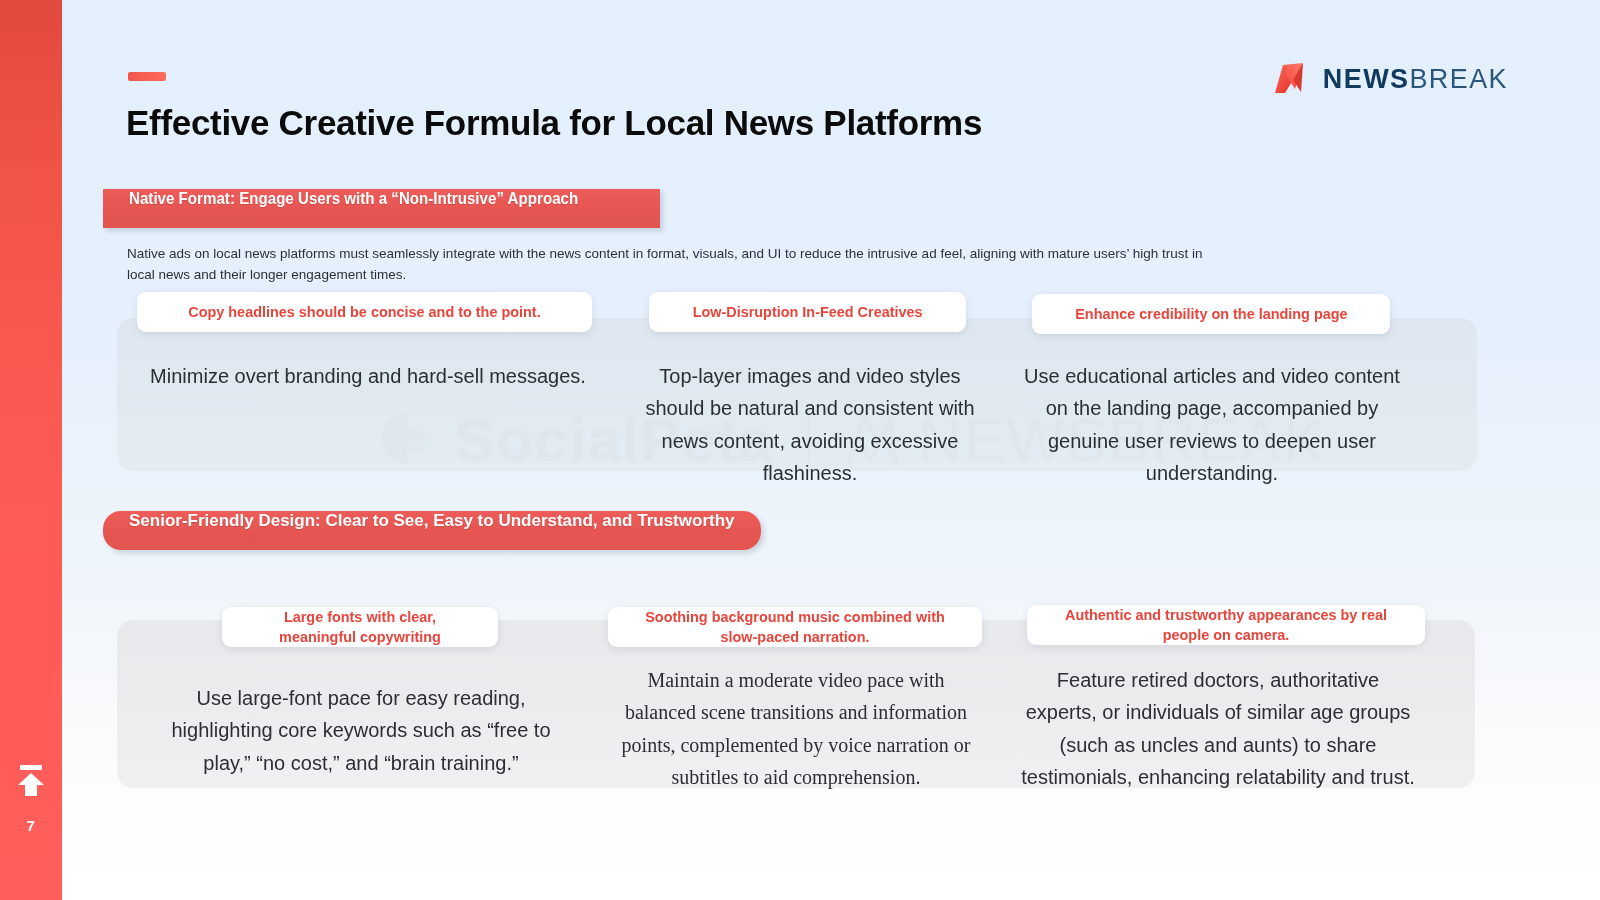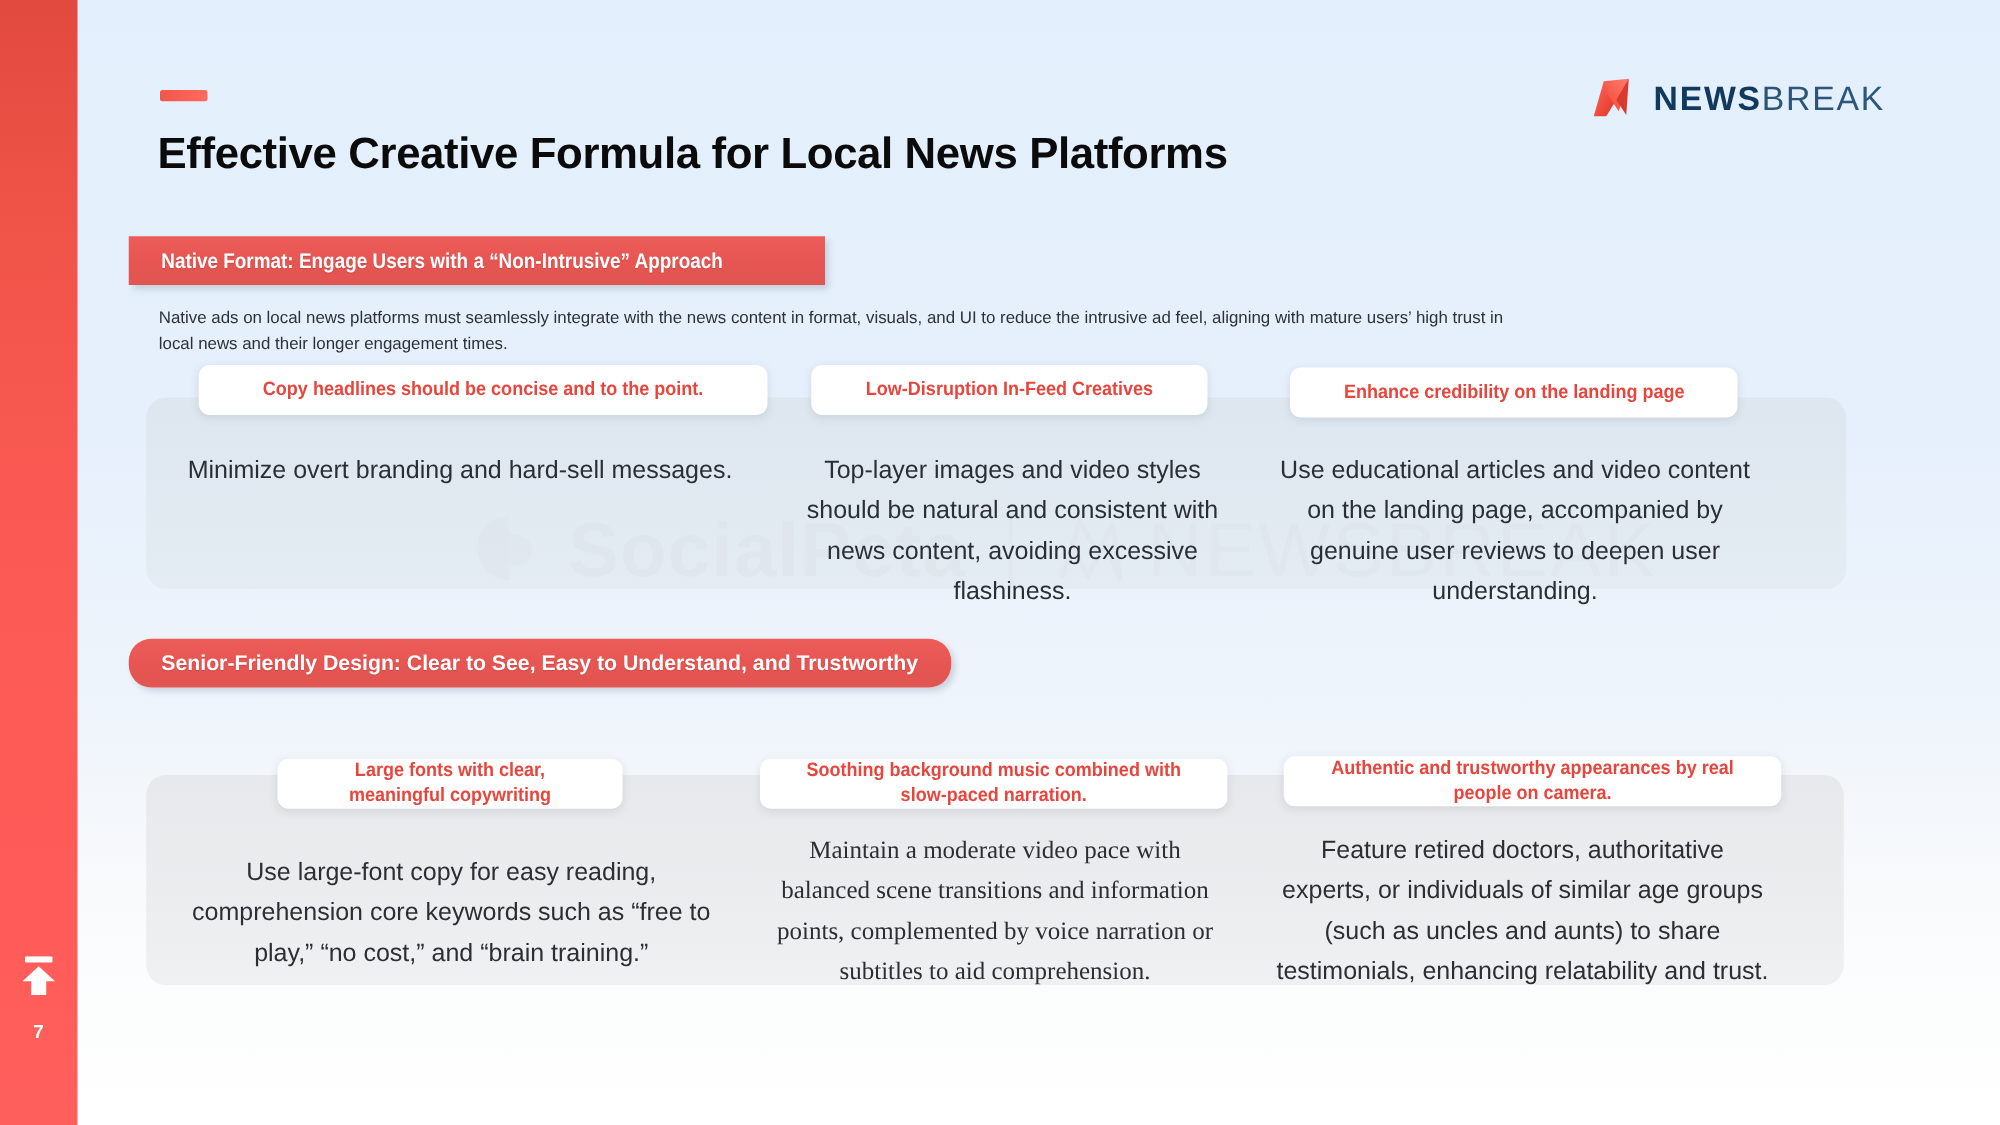--- a/index.html
+++ b/index.html
@@ -129,21 +129,21 @@
   }
   .brand-word .b1 { font-weight: 700; color: #11395e; }
   .brand-word .b2 { font-weight: 400; color: #2c5679; }
 
   
   .banner {
     position: absolute;
     height: 39px;
     background: linear-gradient(180deg, #ec5c58 0%, #e65551 55%, #e15550 100%);
     display: flex;
-    align-items: center;
+    align-items: flex-start;
     padding: 0 26px;
     box-shadow: 3px 3px 5px rgba(40,60,90,0.18);
     z-index: 4;
   }
   .banner span {
     color: #ffffff;
     font-size: 17px;
     font-weight: 700;
     white-space: nowrap;
     text-shadow: 0 1px 1px rgba(0,0,0,0.14);
@@ -194,21 +194,21 @@
   }
   .pill span {
     color: #e8453c;
     font-weight: 700;
     font-size: 15.5px;
     line-height: 1.28;
   }
   .pill.narrow span { transform: scaleX(0.93); }
 
   
-  .p1a { left: 137px; top: 292px; width: 455px; height: 40px; margin-left: 22px; }
+  .p1a { left: 137px; top: 292px; width: 455px; height: 40px; }
   .p1b { left: 649px; top: 292px; width: 317px; height: 40px; }
   .p1c { left: 1032px; top: 294px; width: 358px; height: 40px; }
 
   
   .p2a { left: 222px; top: 607px; width: 276px; height: 40px; }
   .p2b { left: 608px; top: 607px; width: 374px; height: 40px; }
   .p2c { left: 1027px; top: 605px; width: 398px; height: 40px; }
 
   
   .col-text {
@@ -311,21 +311,21 @@
     <span>Large fonts with clear, meaningful copywriting</span>
   </div>
   <div class="pill p2b narrow">
     <span>Soothing background music combined with slow-paced narration.</span>
   </div>
   <div class="pill p2c narrow">
     <span>Authentic and trustworthy appearances by real people on camera.</span>
   </div>
 
   <div class="col-text c2a">
-    <p>Use large-font copy for easy reading, comprehension core keywords such as “free to play,” “no cost,” and “brain training.”</p>
+    <p>Use large-font pace for easy reading, highlighting core keywords such as “free to play,” “no cost,” and “brain training.”</p>
   </div>
   <div class="col-text c2b">
     <p>Maintain a moderate video pace with balanced scene transitions and information points, complemented by voice narration or subtitles to aid comprehension.</p>
   </div>
   <div class="col-text c2c">
     <p>Feature retired doctors, authoritative experts, or individuals of similar age groups (such as uncles and aunts) to share testimonials, enhancing relatability and trust.</p>
   </div>
 
   <div class="rail">
     <div class="rail-icon">

